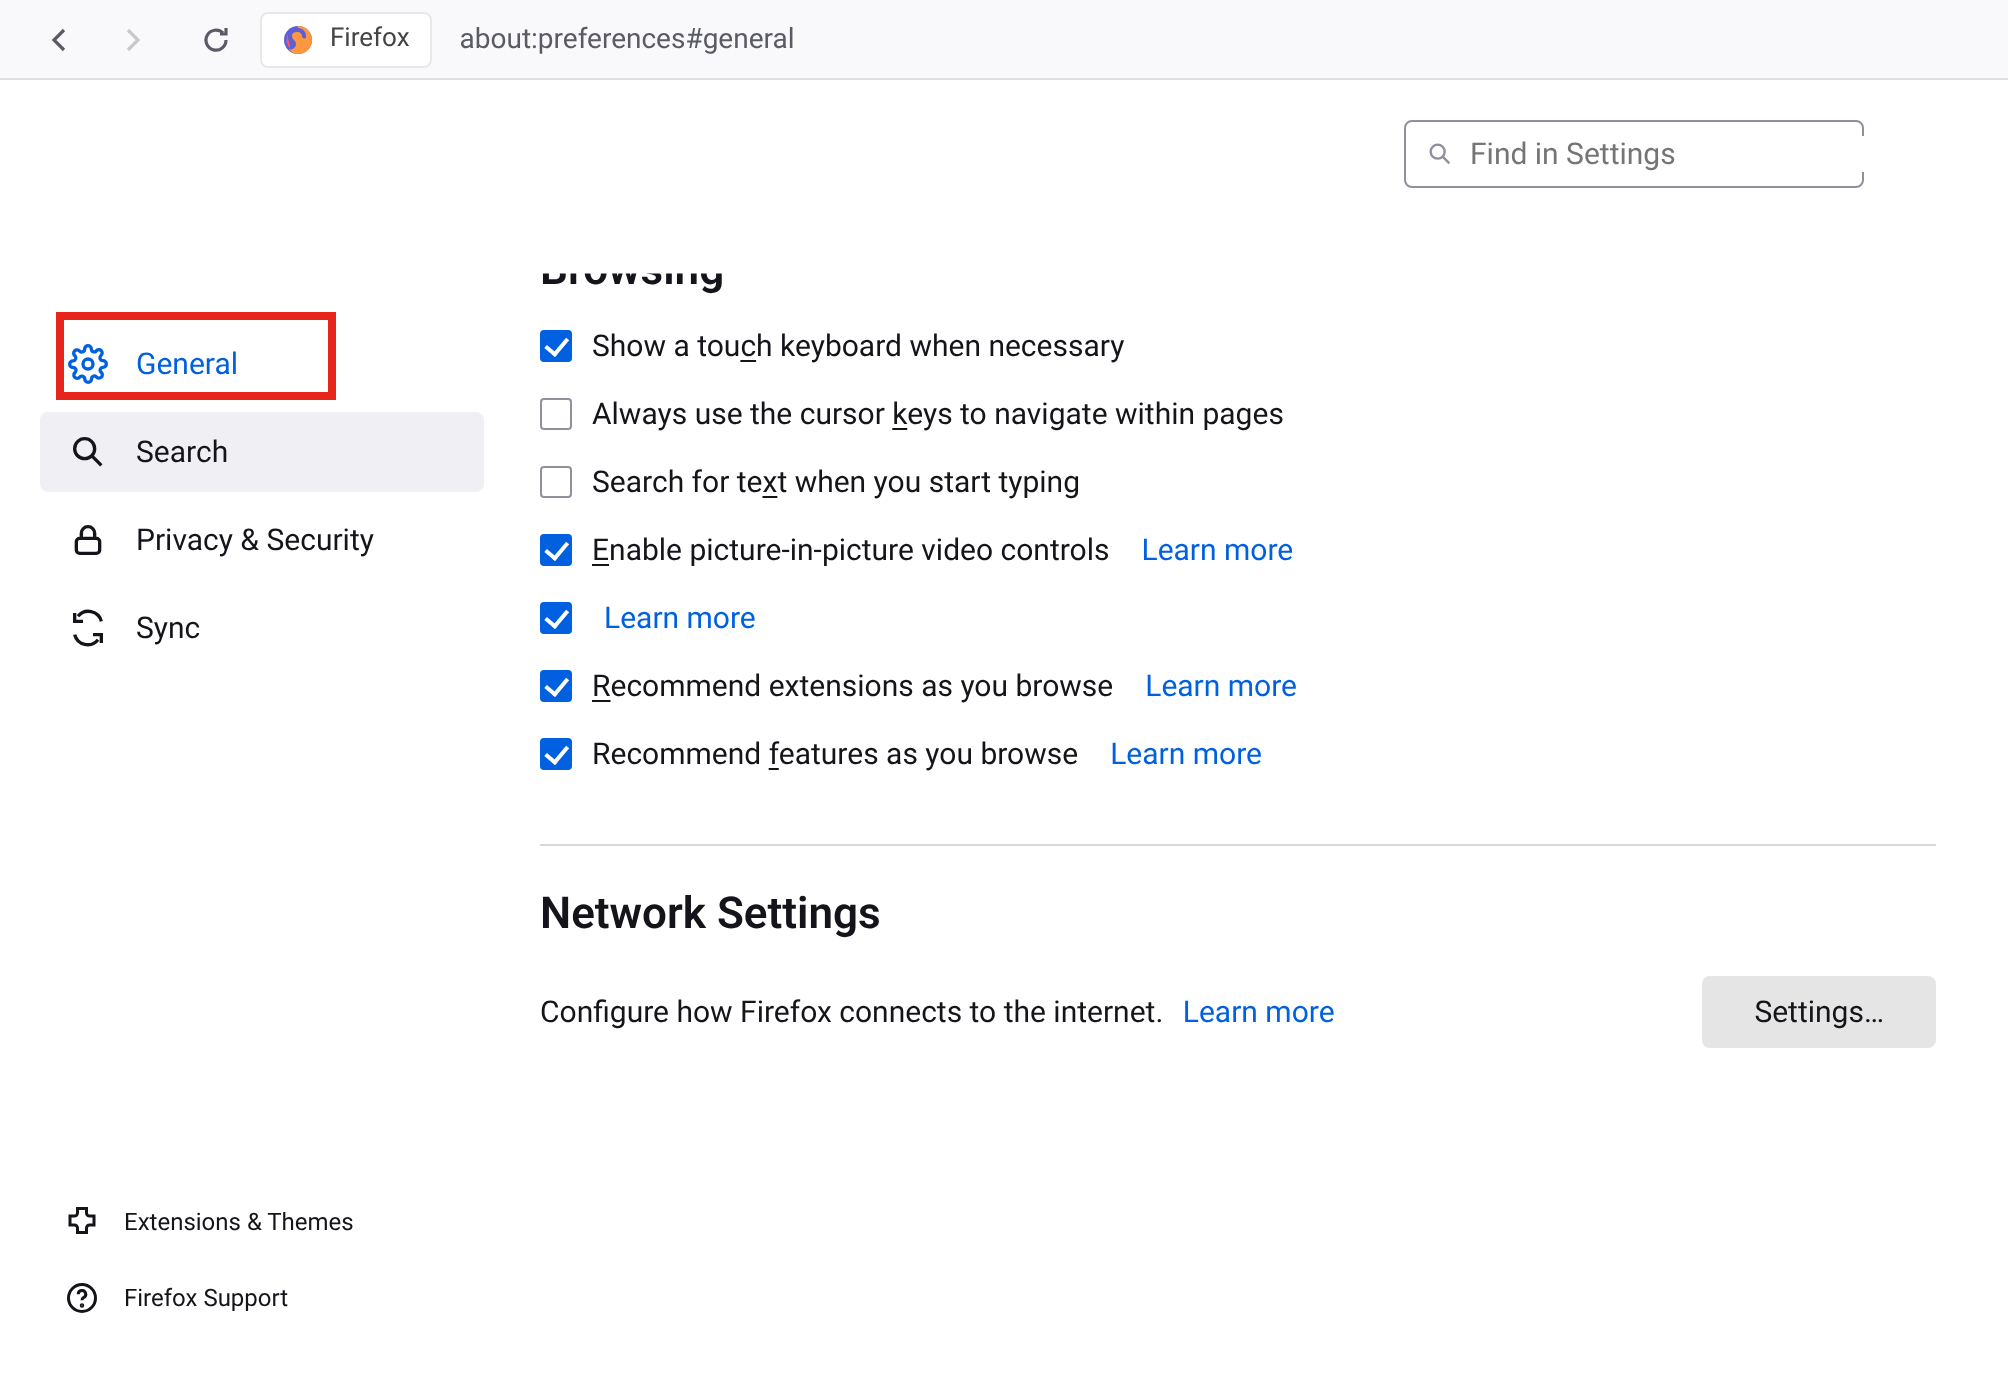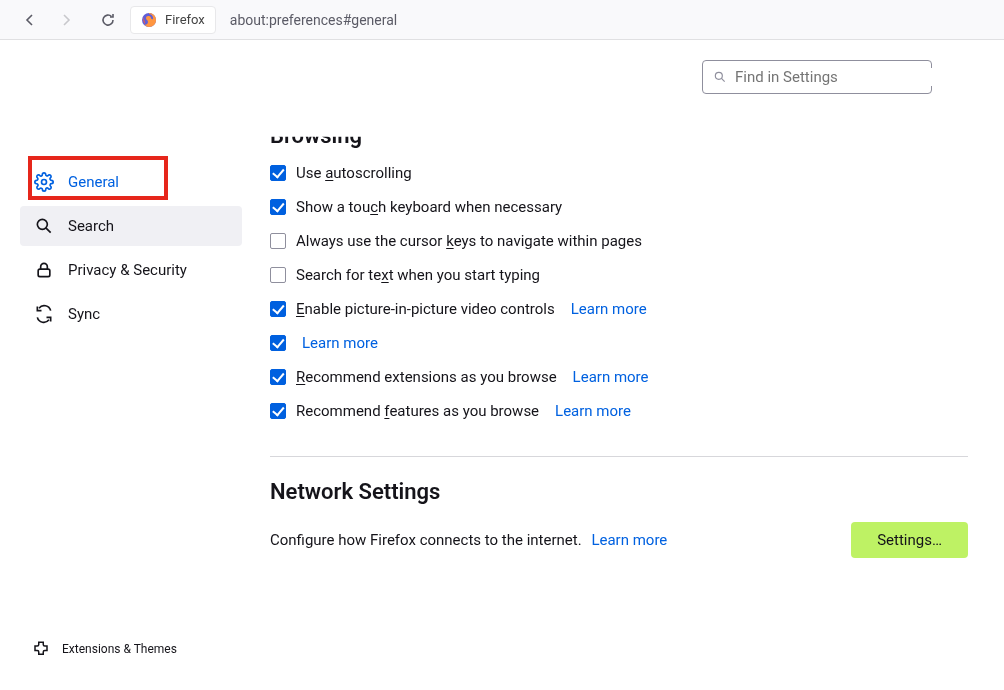--- a/index.html
+++ b/index.html
@@ -192,21 +192,21 @@
       margin-bottom: 18px;
     }
     .net-row {
       display: flex;
       align-items: center;
       justify-content: space-between;
       font-size: 15px;
       color: #15141a;
     }
     .settings-btn {
-      background: #bef264;
+      background: #e5e5e5;
       border: none;
       padding: 9px 26px;
       font-size: 15px;
       color: #15141a;
       border-radius: 4px;
       cursor: pointer;
     }
     .ul { text-decoration: underline; text-underline-offset: 2px; }
     .icon { flex-shrink: 0; }
   </style>
@@ -278,39 +278,43 @@
       <span>Sync</span>
     </div>
 
     <div class="sidebar-bottom">
       <div class="sidebar-item">
         <svg class="icon" width="18" height="18" viewBox="0 0 24 24" fill="none" stroke="#15141a" stroke-width="2">
             <path d="M9 3h6v3a2 2 0 0 0 2 2h3v6h-3a2 2 0 0 0-2 2v3H9v-3a2 2 0 0 0-2-2H4V8h3a2 2 0 0 0 2-2V3z"></path>
           </svg>
         <span>Extensions &amp; Themes</span>
       </div>
+      <div class="sidebar-item">
+        <svg class="icon" width="18" height="18" viewBox="0 0 24 24" fill="none" stroke="#15141a" stroke-width="2">
+            <circle cx="12" cy="12" r="9"></circle>
+            <path d="M9.5 9.5a2.5 2.5 0 1 1 3.5 2.3c-.8.4-1 1-1 1.7"></path>
+            <circle cx="12" cy="17" r="0.5" fill="#15141a"></circle>
+          </svg>
+        <span>Firefox Support</span>
+      </div>
     </div>
   </div>
 
   <div class="main">
     <div class="search-box">
       <svg class="icon" width="14" height="14" viewBox="0 0 24 24" fill="none" stroke="#8f8f9d" stroke-width="2">
           <circle cx="10" cy="10" r="6"></circle>
           <path d="M20 20l-5.5-5.5"></path>
         </svg>
       <input placeholder="Find in Settings" style="">
     </div>
 
     <h2 class="section-title cut">Browsing</h2>
 
     <div id="browsing-list">
-        <div class="chk-row">
-          <span class="chk on"></span>
-          <span>Use <span class="ul">a</span>utoscrolling</span>
-        </div>
         <div class="chk-row">
           <span class="chk on"></span>
           <span>Show a tou<span class="ul">c</span>h keyboard when necessary</span>
         </div>
         <div class="chk-row">
           <span class="chk"></span>
           <span>Always use the cursor <span class="ul">k</span>eys to navigate within pages</span>
         </div>
         <div class="chk-row">
           <span class="chk"></span>

